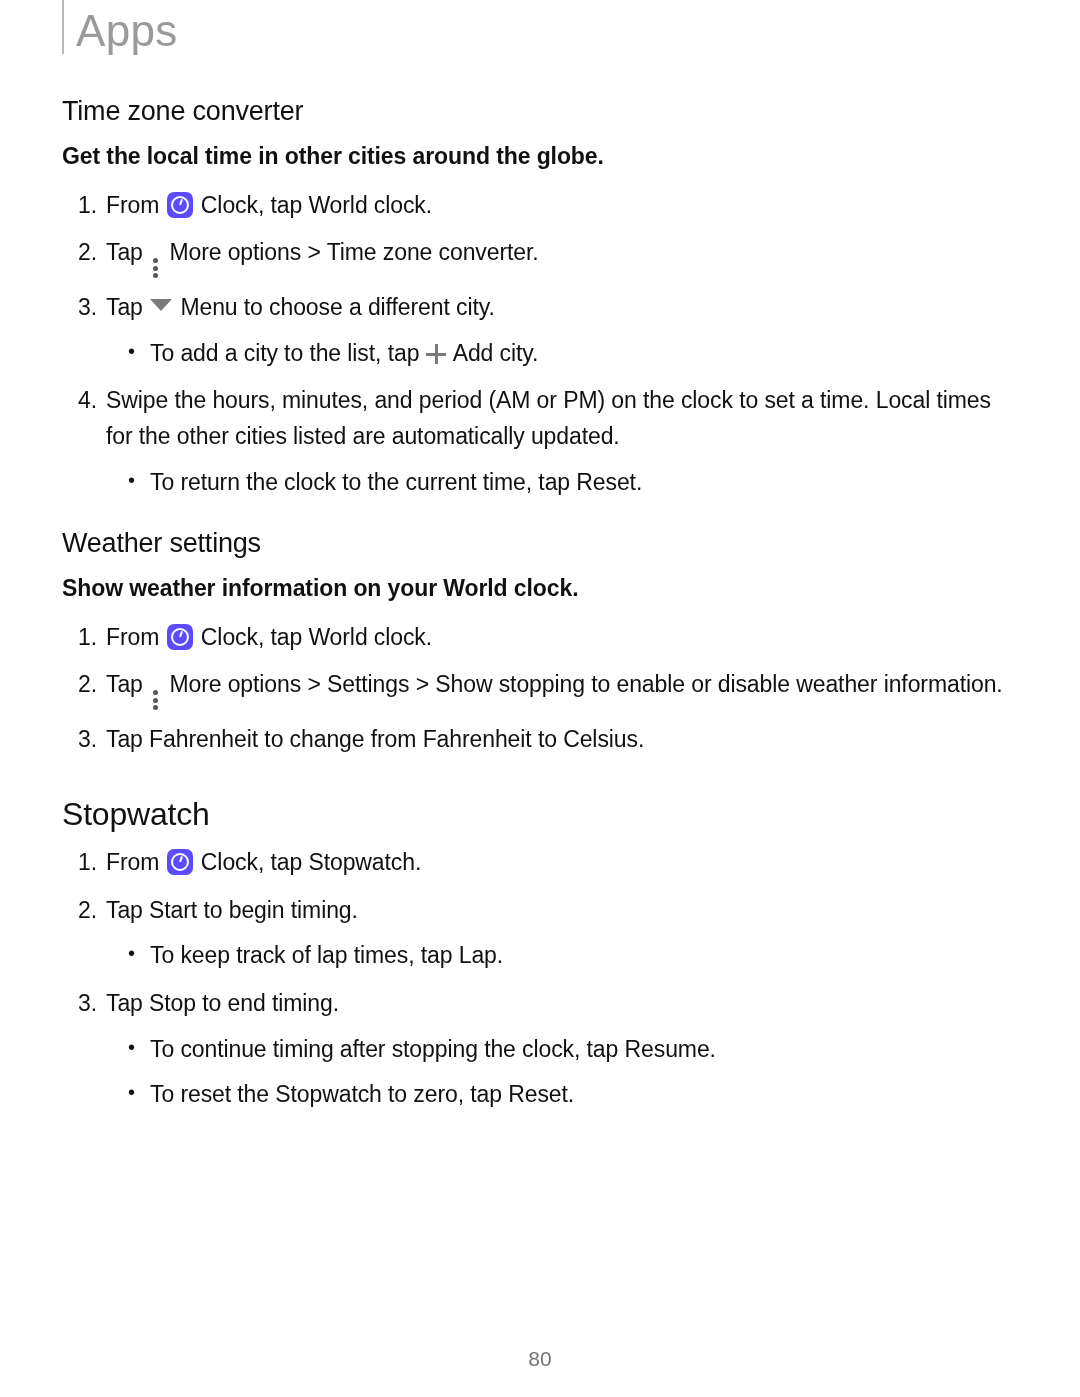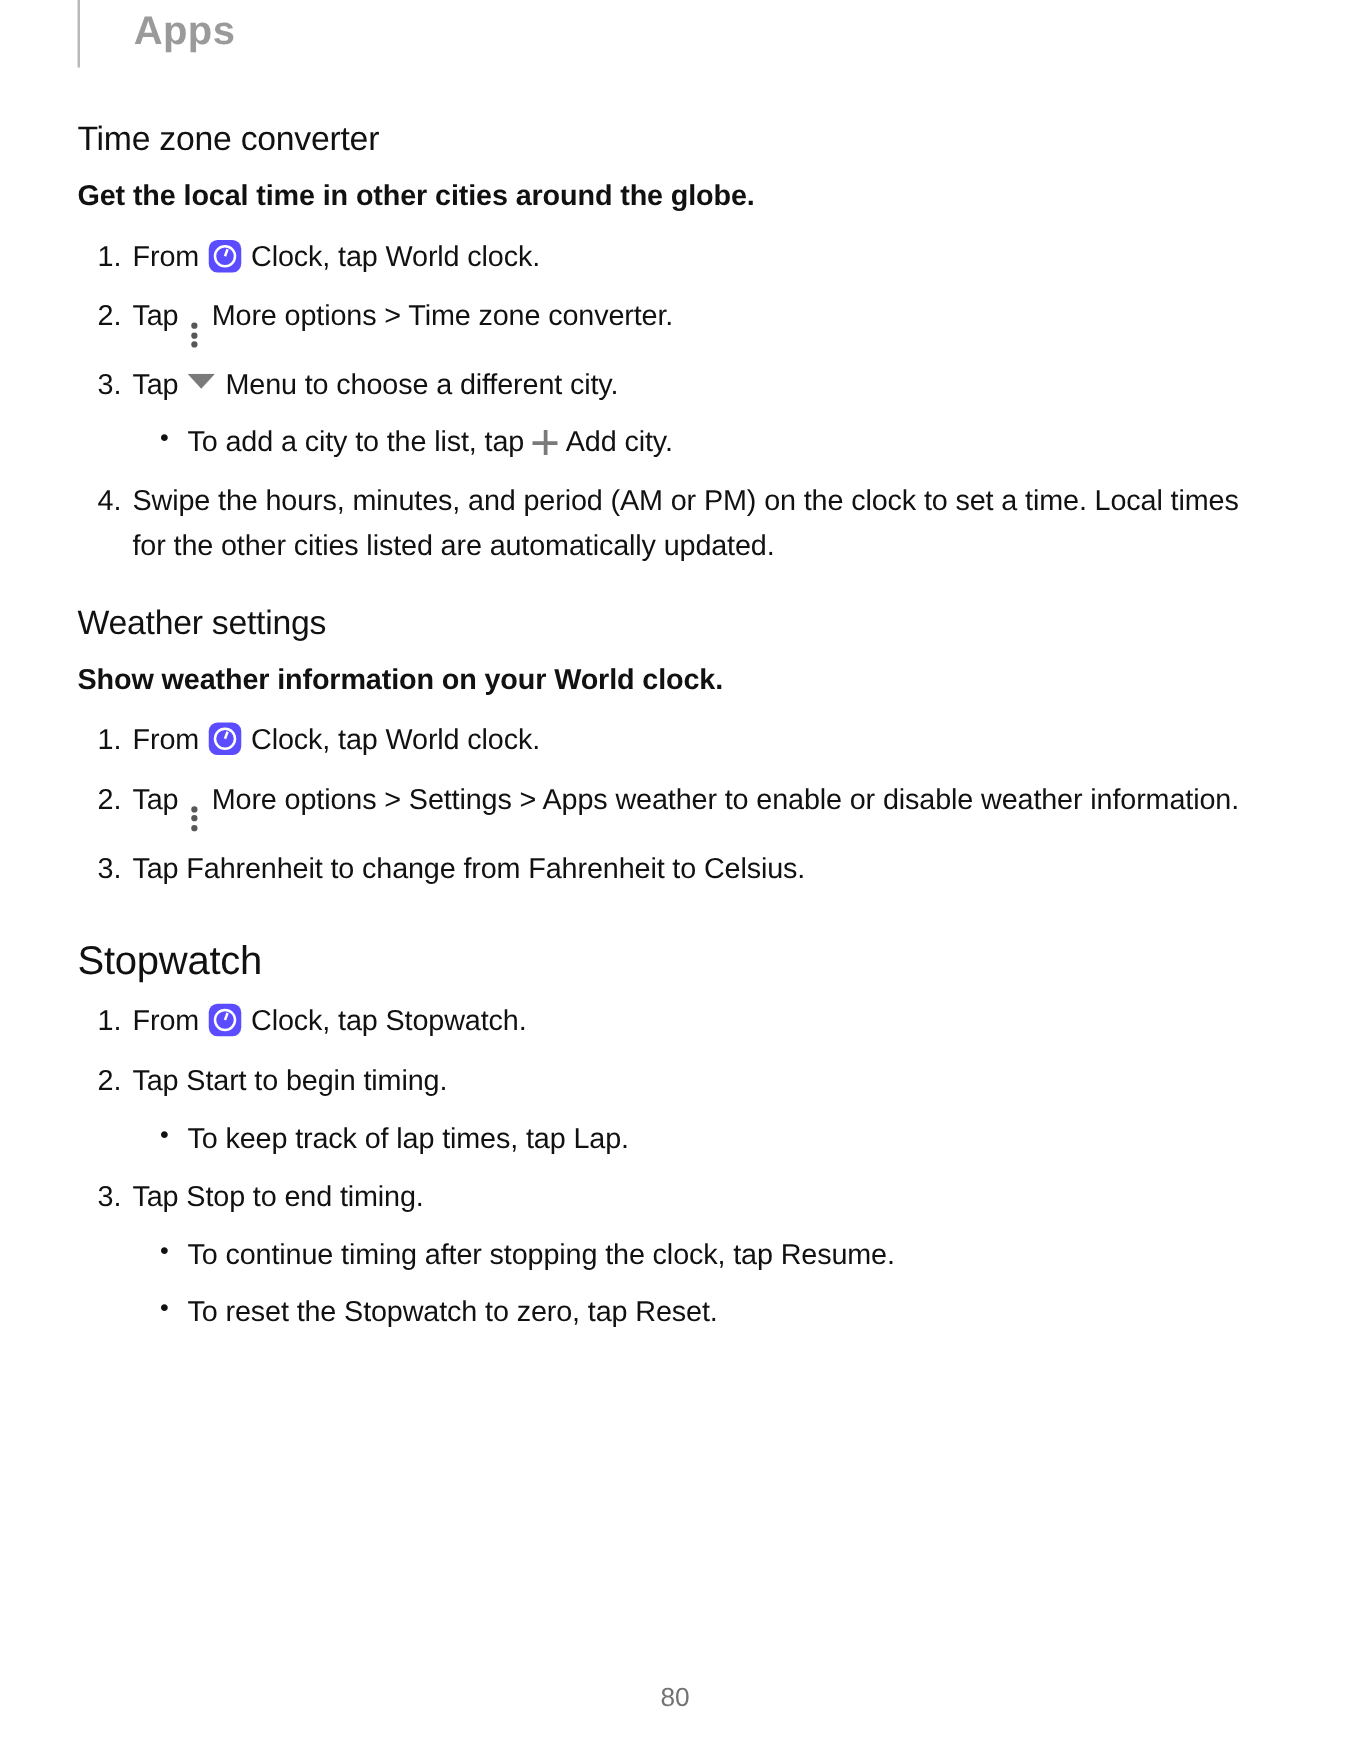--- a/index.html
+++ b/index.html
@@ -17,25 +17,24 @@
     left: 62px;
     top: 0;
     width: 2px;
     height: 54px;
     background: #b9b9b9;
   }
   .header-title {
     position: absolute;
     left: 76px;
     top: 6px;
-    font-size: 32px;
-    font-weight: 700;
+    font-size: 44px;
+    font-weight: 400;
     color: #9a9a9a;
     letter-spacing: 0.3px;
-    margin-left: 31px;
   }
   .content {
     padding-top: 96px;
   }
   .h3 {
     font-size: 27px;
     font-weight: 400;
     color: #111;
     margin-bottom: 12px;
     letter-spacing: -0.2px;
@@ -203,41 +202,46 @@
         <ul class="bullets">
           <li>
             <span>To add a city to the list, tap </span>
             <span class="plus-icon"></span>
             <span class="b">Add city</span><span>.</span>
           </li>
         </ul>
       </li>
       <li>
         <span>Swipe the hours, minutes, and period (</span><span class="b">AM</span><span> or </span><span class="b">PM</span><span>) on the clock to set a time. Local times for the other cities listed are automatically updated.</span>
+        <ul class="bullets">
+          <li>
+            <span>To return the clock to the current time, tap </span><span class="b">Reset</span><span>.</span>
+          </li>
+        </ul>
       </li>
     </ol>
   </div>
 
   <div class="section">
     <div class="h3">Weather settings</div>
     <div class="para">Show weather information on your World clock.</div>
     <ol class="steps">
       <li>
         <span>From </span>
         <span class="clock-icon"></span>
         <span class="b">Clock</span><span>, tap </span><span class="b">World clock</span><span>.</span>
       </li>
       <li>
         <span>Tap </span>
         <span class="more-icon">
             <span></span>
             <span></span>
             <span></span>
           </span>
-        <span class="b">More options</span><span> &gt; </span><span class="b">Settings</span><span> &gt; </span><span class="b">Apps weather</span><span> to enable or disable weather information.</span>
+        <span class="b">More options</span><span> &gt; </span><span class="b">Settings</span><span> &gt; </span><span class="b">Show stopping</span><span> to enable or disable weather information.</span>
       </li>
       <li>
         <span>Tap </span><span class="b">Fahrenheit</span><span> to change from Fahrenheit to Celsius.</span>
       </li>
     </ol>
   </div>
 
   <div class="section">
     <div class="h2">Stopwatch</div>
     <ol class="steps">

